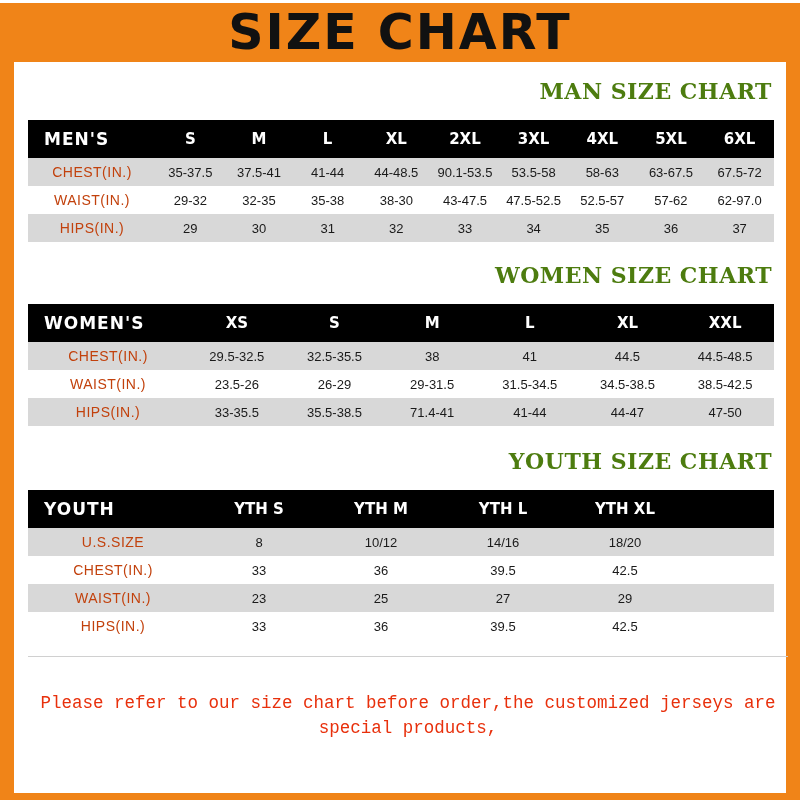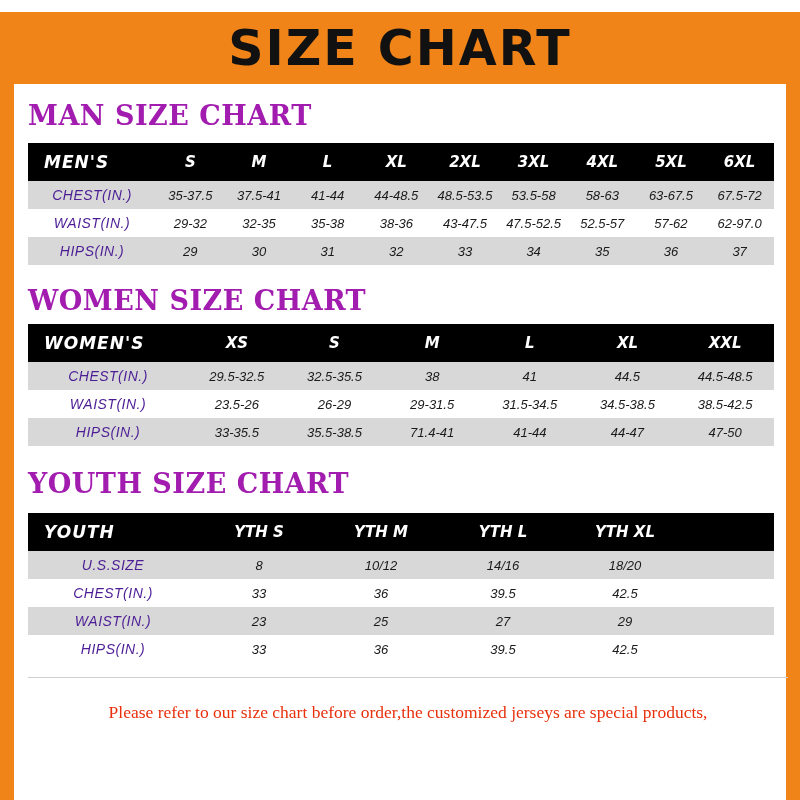--- a/index.html
+++ b/index.html
@@ -16,56 +16,55 @@
   .page {
     position: relative;
     width: 800px;
     height: 800px;
     background: #ffffff;
     box-sizing: border-box;
     border-left: 14px solid #f08418;
     border-right: 14px solid #f08418;
   }
   .banner {
-    height: 72px;
+    height: 59px;
     background: #f08418;
     display: flex;
     align-items: center;
     justify-content: center;
-    margin: 12px -14px;
+    margin: 3px -14px;
   }
   .banner-title {
     font-family: "DejaVu Sans", sans-serif;
     font-weight: bold;
     font-size: 49px;
     letter-spacing: 2px;
     color: #111111;
     line-height: 1;
   }
   .content {
     padding: 0 14px;
   }
   .section-title {
-    text-align: left;
+    text-align: right;
     font-family: "DejaVu Serif", serif;
     font-weight: bold;
-    font-size: 27px;
-    color: #a21caf;
+    font-size: 22px;
+    color: #4d7c0f;
     letter-spacing: 0.5px;
   }
   .t-man { margin-top: 16px; margin-bottom: 12px; }
   .t-women { margin-top: 20px; margin-bottom: 8px; }
   .t-youth { margin-top: 22px; margin-bottom: 14px; }
 
   table {
     border-collapse: collapse;
     width: 746px;
-    margin: 0 auto;
+    margin: 16px auto;
     table-layout: fixed;
-    font-style: italic;
   }
   thead th {
     background: #000000;
     color: #ffffff;
     font-family: "DejaVu Sans", sans-serif;
     font-weight: bold;
     font-size: 15px;
     padding: 9px 2px;
     text-align: center;
   }
@@ -77,40 +76,40 @@
   }
   tbody td {
     font-family: "Liberation Sans", sans-serif;
     font-size: 13px;
     color: #1a1a1a;
     text-align: center;
     padding: 6px 2px;
   }
   tbody td.rowhead {
     font-size: 14px;
-    color: #4c1d95;
+    color: #c2410c;
     letter-spacing: 0.5px;
   }
   tbody tr.light td { background: #ffffff; }
   tbody tr.shade td { background: #d8d8d8; }
 
   
   table.men col.c0 { width: 128px; }
   table.women col.c0 { width: 160px; }
   table.youth col.c0 { width: 170px; }
   table.youth col.cx { width: 122px; }
 
   .footer-note {
-    margin: 4px auto;
+    margin: 16px auto;
     padding: 18px 10px 0 10px;
     width: 760px;
     box-sizing: border-box;
     text-align: center;
     color: #e8300c;
-    font-family: Liberation Serif, serif;
+    font-family: Liberation Mono, monospace;
     font-size: 17.5px;
     line-height: 1.45;
   }
   .footer-line { display: block; }
   .divider-top {
     width: 760px;
     margin: 14px auto 0 auto;
     border-top: 1px solid #d0d0d0;
   }
   .bottom-strip {
@@ -161,32 +160,32 @@
           <th>6XL</th>
         </tr>
       </thead>
       <tbody>
         <tr class="shade">
           <td class="rowhead">CHEST(IN.)</td>
           <td>35-37.5</td>
           <td>37.5-41</td>
           <td>41-44</td>
           <td>44-48.5</td>
-          <td>48.5-53.5</td>
+          <td>90.1-53.5</td>
           <td>53.5-58</td>
           <td>58-63</td>
           <td>63-67.5</td>
           <td>67.5-72</td>
         </tr>
         <tr class="light">
           <td class="rowhead">WAIST(IN.)</td>
           <td>29-32</td>
           <td>32-35</td>
           <td>35-38</td>
-          <td>38-36</td>
+          <td>38-30</td>
           <td>43-47.5</td>
           <td>47.5-52.5</td>
           <td>52.5-57</td>
           <td>57-62</td>
           <td>62-97.0</td>
         </tr>
         <tr class="shade">
           <td class="rowhead">HIPS(IN.)</td>
           <td>29</td>
           <td>30</td>

